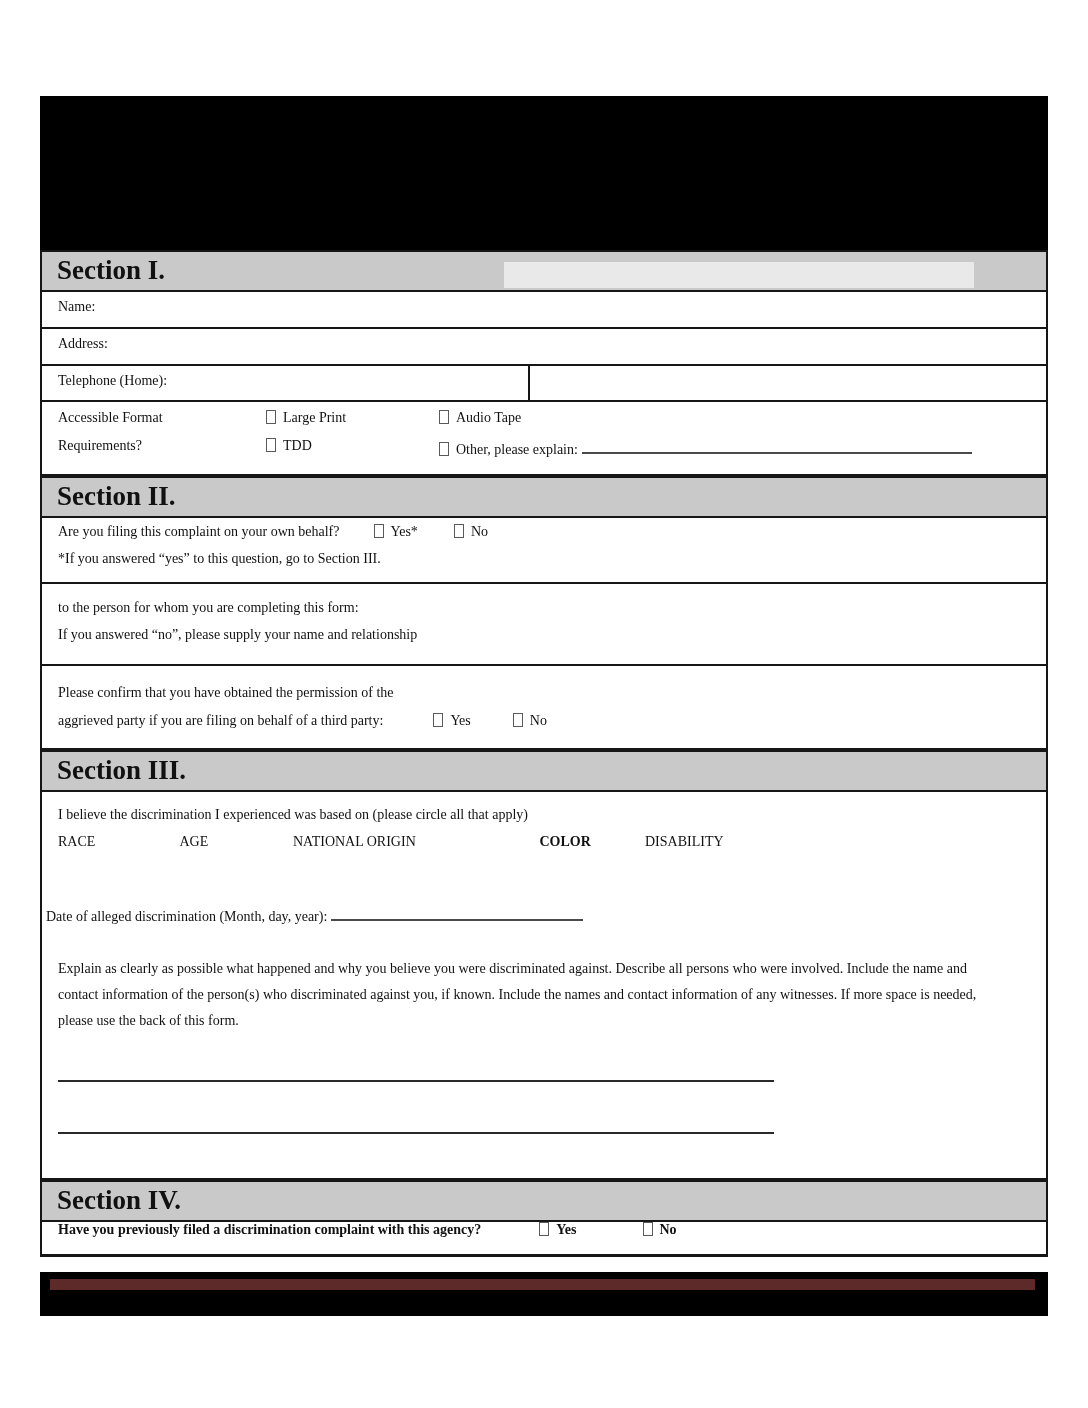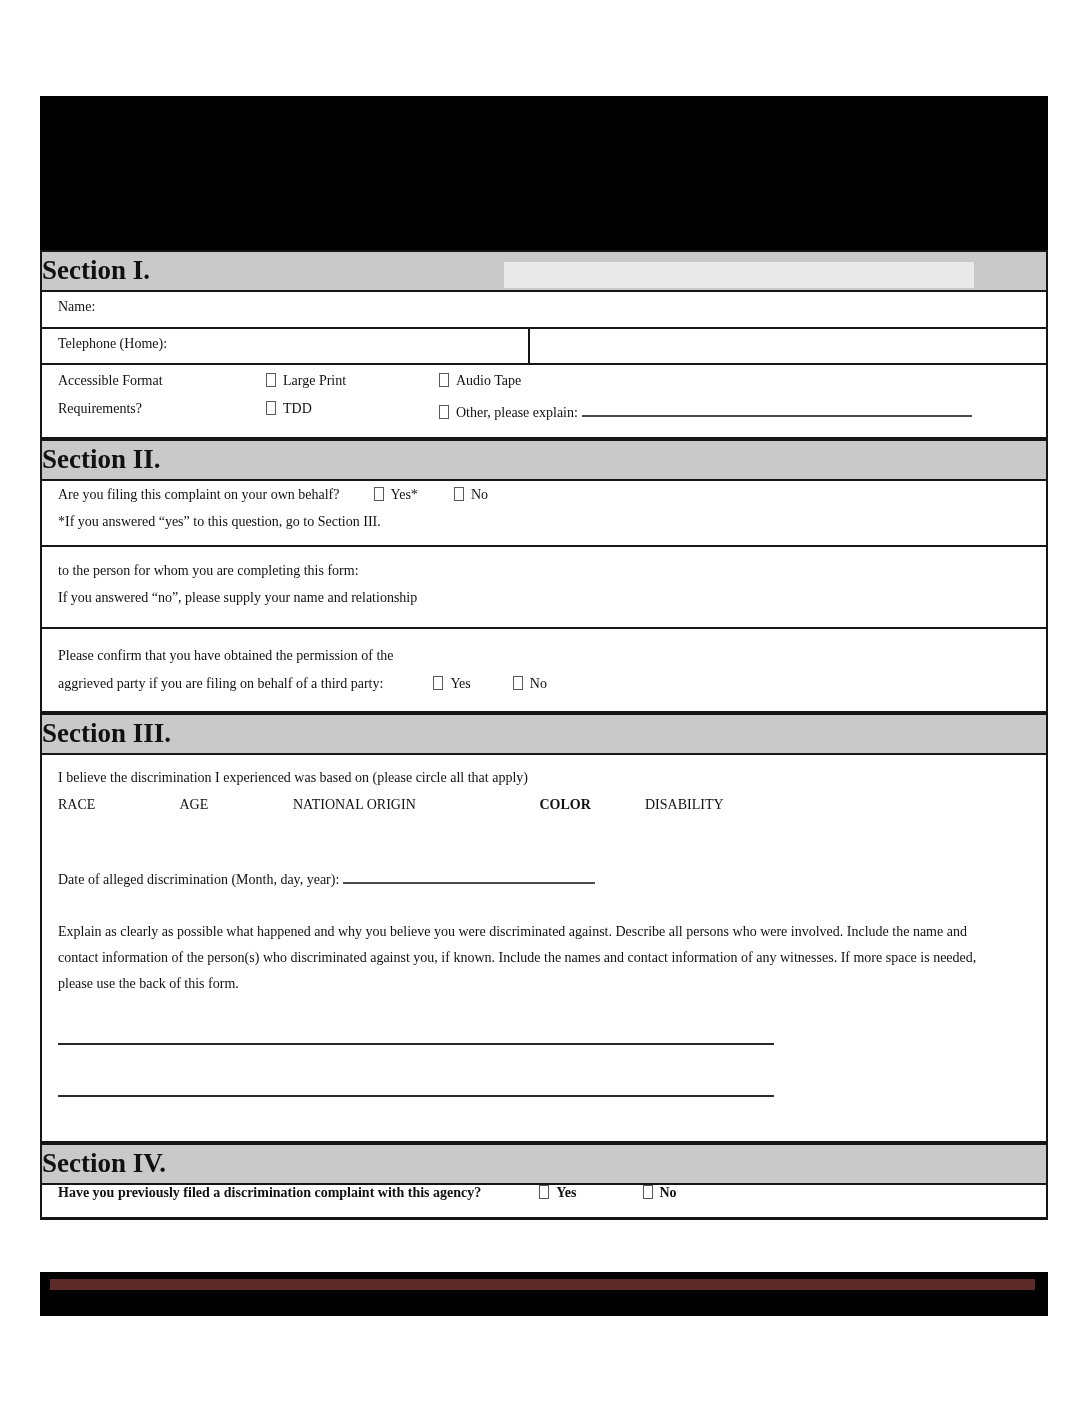--- a/index.html
+++ b/index.html
@@ -21,21 +21,21 @@
     border-bottom:3px solid #161616;
     box-sizing:border-box;background:#fff;
   }
   .sec-bar{
     position:relative;background:#c9c9c9;
     border-top:2px solid #161616;border-bottom:2px solid #161616;
     box-sizing:border-box;height:42px;
     display:flex;align-items:center;
   }
   .sec-bar .sec-title{
-    font-weight:bold;font-size:27px;letter-spacing:0;
+    font-weight:bold;font-size:27px;padding-left:15px;letter-spacing:0;
     line-height:1;transform:translateY(-1px);
   }
   .bar-inset{
     position:absolute;left:462px;bottom:2px;width:470px;height:26px;
     background:#e9e9e9;
   }
   .row{
     position:relative;box-sizing:border-box;
     border-bottom:2px solid #161616;background:#fff;
     font-size:14px;
@@ -67,21 +67,21 @@
   .s4-yes{margin-left:58px;}
   .s4-no{margin-left:66px;}
 
   .cats{display:block;padding-left:16px;margin-top:0;}
   .cat-0{display:inline-block;width:118px;}
   .cat-1{display:inline-block;width:110px;}
   .cat-2{display:inline-block;width:243px;}
   .cat-3{display:inline-block;width:102px;font-weight:bold;}
   .cat-4{display:inline-block;}
 
-  .date-line{margin-top:48px;padding-left:16px;}
+  .date-line{margin-top:48px;padding-left:4px;}
   .fill-line{
     display:inline-block;border-bottom:2px solid #4a4a4a;height:14px;
     vertical-align:baseline;margin-left:4px;
   }
   .date-fill{width:252px;}
   .other-fill{width:390px;}
 
   .explain-par{margin-top:26px;padding-left:16px;width:948px;line-height:26px;}
   .blank-line{
     margin-left:16px;width:716px;border-bottom:2px solid #2a2a2a;height:0;
@@ -109,20 +109,23 @@
 
     <div class="sec-bar">
       <span class="sec-title">Section I.</span>
       <span class="bar-inset"></span>
     </div>
 
     <div class="row r-name pad">
       <span>Name:</span>
     </div>
 
+    <div class="row r-address pad">
+      <span>Address:</span>
+    </div>
 
     <div class="row r-phone">
       <div class="cell-left">
         <span>Telephone (Home):</span>
       </div>
     </div>
 
     <div class="row r-access">
       <div class="acc-grid">
         <span>Accessible Format</span>

